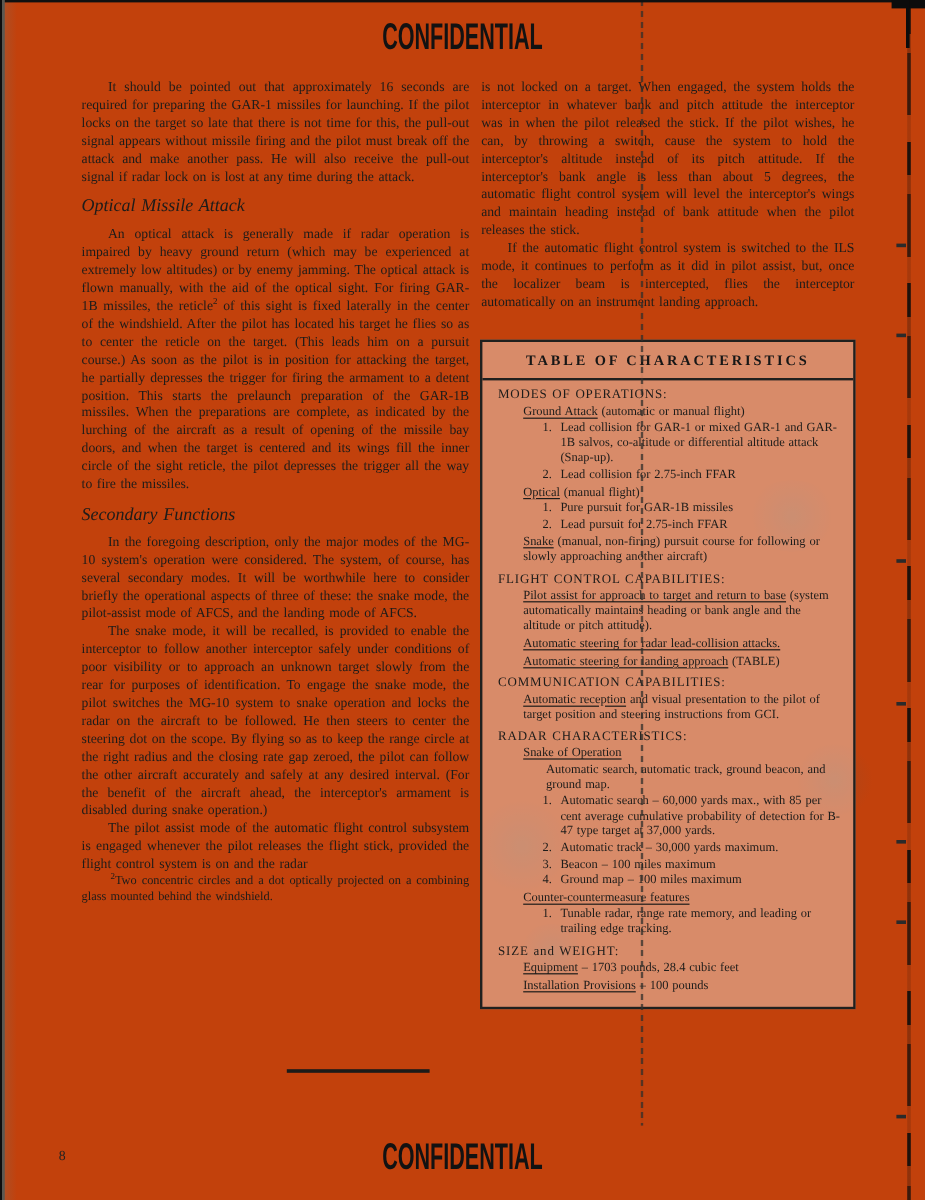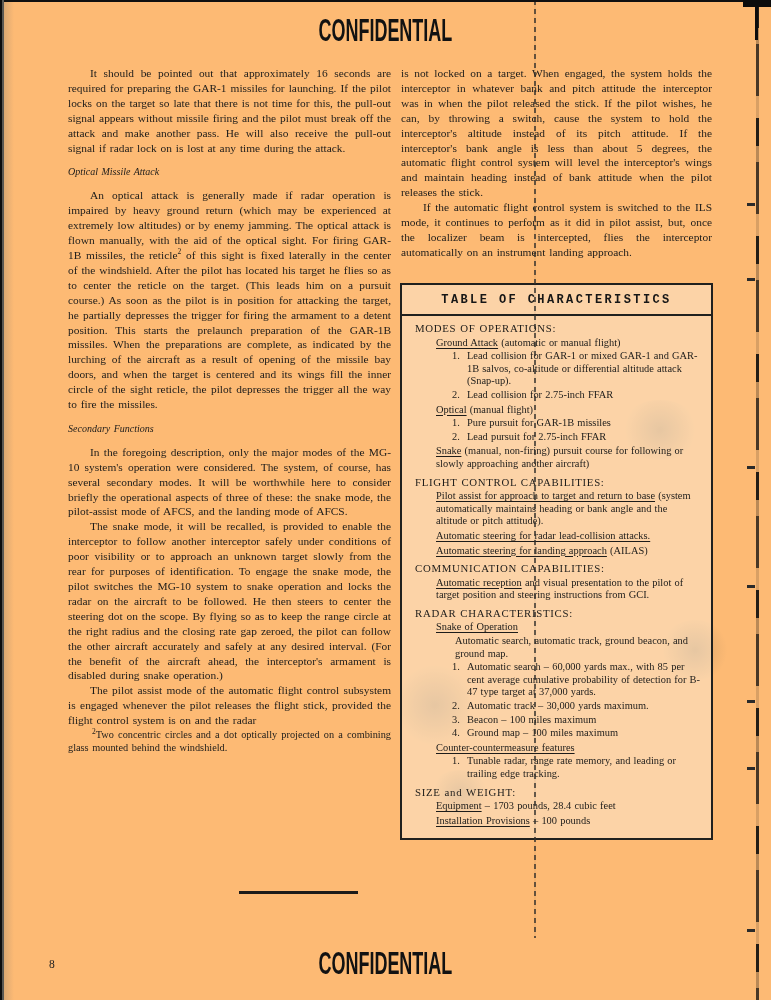--- a/index.html
+++ b/index.html
@@ -1,45 +1,45 @@
 <!DOCTYPE html>
 <html><head>
 <meta charset="utf-8">
 <style>
   html,body{margin:0;padding:0;background:#e6e4de;}
   .page{
     position:relative;width:771px;height:1000px;margin:0 auto;
-    background:#fdba74;overflow:hidden;
+    background:#c2410c;overflow:hidden;
     font-family:"Liberation Serif",serif;color:#1d1c1a;
   }
   
   .banner{position:absolute;left:0;width:100%;text-align:center;}
   .banner .cond{
     display:inline-block;font-family:"Liberation Sans",sans-serif;font-weight:700;
     font-size:31px;line-height:1;transform:scaleX(.58);transform-origin:center;
     letter-spacing:0;color:#121212;
   }
   .banner-top{top:15px;}
   .banner-bottom{top:948px;}
   .page-num{position:absolute;left:49px;top:958px;font-size:11.5px;color:#222;}
   
   .col{position:absolute;top:66px;font-size:11.4px;line-height:14.9px;
        text-align:justify;word-spacing:1px;}
   .col-left{left:68px;width:323px;}
   .col-right{left:401px;width:311px;}
   .col p{margin:0;}
   .col p.ind{text-indent:22px;}
-  .run-head{font-style:italic;font-weight:normal;font-size:10px;
+  .run-head{font-style:italic;font-weight:normal;font-size:15px;
             margin:10px 0 8px;text-align:left;}
   sup{font-size:7.5px;line-height:0;}
   .footnote{margin-top:27px;font-size:10.3px;line-height:13px;text-indent:24px;}
   
   .char-box{position:absolute;left:400px;top:283px;width:309px;
             border:2px solid #20201e;background:rgba(251,250,246,.4);z-index:1;}
-  .t-title{font-family:Liberation Mono, monospace;font-weight:700;font-size:12px;
+  .t-title{font-family:Liberation Serif, serif;font-weight:700;font-size:12px;
            letter-spacing:2.4px;text-align:center;padding:8px 0 7px;
            border-bottom:2px solid #20201e;color:#161616;}
   .t-body{padding:4px 11px 11px 13px;font-size:10.4px;line-height:12.6px;
           text-align:left;word-spacing:.6px;}
   .t-section{margin-top:5px;}
   .t-section:first-child{margin-top:2px;}
   .t-sechead{letter-spacing:.7px;font-size:10.8px;}
   .t-group{margin-left:21px;margin-top:2px;}
   .t-label{text-decoration:underline;text-underline-offset:2px;}
   .t-plain{margin-left:40px;margin-top:1px;}
@@ -131,21 +131,21 @@
           <div class="t-item">
             <span class="t-num">2.</span>
             <span class="t-itext">Lead pursuit for 2.75-inch FFAR</span>
           </div>
           <div class="t-group"><span class="t-label">Snake</span><span class="t-rest"> (manual, non-firing) pursuit course for following or slowly approaching another aircraft)</span></div>
         </div>
         <div class="t-section">
           <div class="t-sechead">FLIGHT CONTROL CAPABILITIES:</div>
           <div class="t-group"><span class="t-label">Pilot assist for approach to target and return to base</span><span class="t-rest"> (system automatically maintains heading or bank angle and the altitude or pitch attitude).</span></div>
           <div class="t-group"><span class="t-label">Automatic steering for radar lead-collision attacks.</span></div>
-          <div class="t-group"><span class="t-label">Automatic steering for landing approach</span><span class="t-rest"> (AILAS)</span></div>
+          <div class="t-group"><span class="t-label">Automatic steering for landing approach</span><span class="t-rest"> (TABLE)</span></div>
         </div>
         <div class="t-section">
           <div class="t-sechead">COMMUNICATION CAPABILITIES:</div>
           <div class="t-group"><span class="t-label">Automatic reception</span><span class="t-rest"> and visual presentation to the pilot of target position and steering instructions from GCI.</span></div>
         </div>
         <div class="t-section">
           <div class="t-sechead">RADAR CHARACTERISTICS:</div>
           <div class="t-group"><span class="t-label">Snake of Operation</span></div>
           <div class="t-plain">Automatic search, automatic track, ground beacon, and ground map.</div>
           <div class="t-item">

